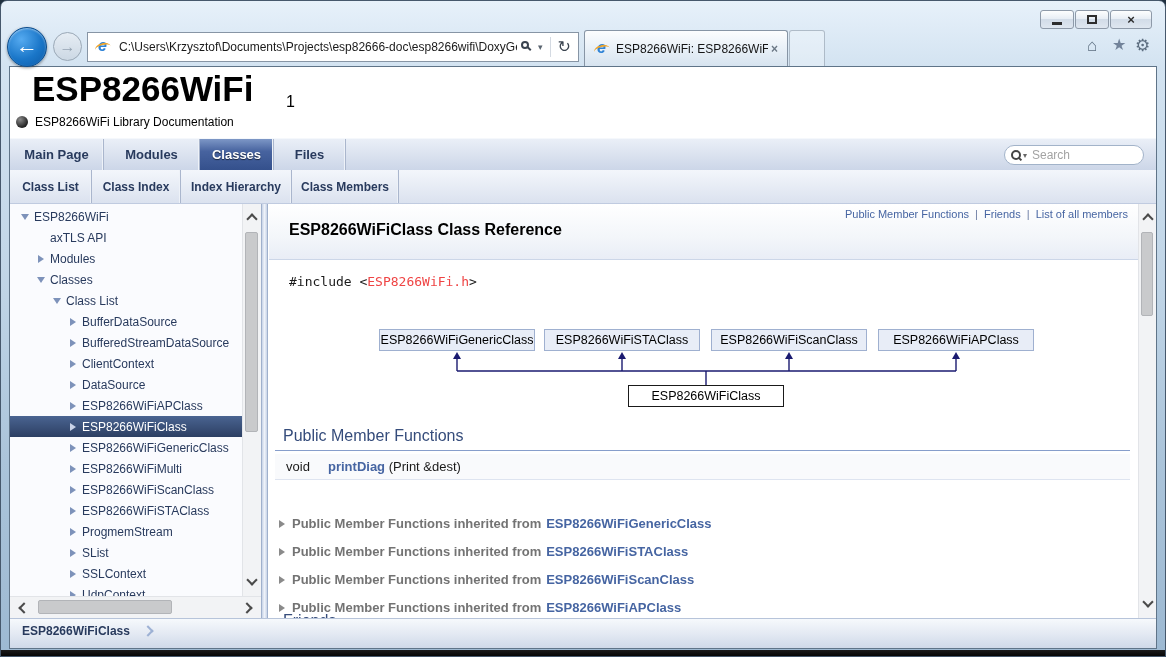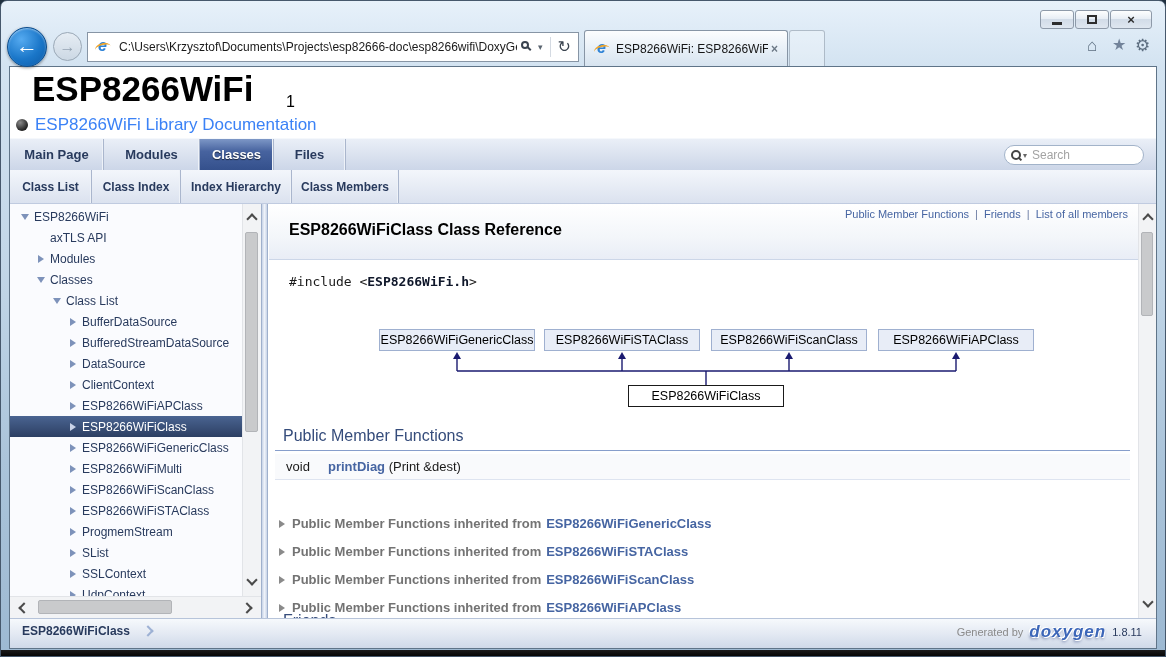--- a/index.html
+++ b/index.html
@@ -57,21 +57,21 @@
   .tool.gear { left:1134px; }
 
   
   .page { position:absolute; left:8px; right:8px; top:65px; bottom:7px; background:#fff; border:1px solid #5f7488; }
 
   .titlearea { position:absolute; left:0; top:0; width:100%; height:71px; background:#fff; }
   .projname { font-size:35px; font-weight:600; color:#000; position:absolute; left:22px; top:2px; letter-spacing:0; }
   .projnum  { font-size:16px; color:#000; position:absolute; left:276px; top:26px; }
   .brief-line { position:absolute; left:6px; top:48px; display:flex; align-items:center; }
   .proj-logo { width:12px; height:12px; border-radius:50%; background:radial-gradient(circle at 35% 30%,#8a8a8a,#222 70%); margin-right:7px; }
-  .brief { font-size:17px; color:#3b82f6; }
+  .brief { font-size:12px; color:#000000; }
 
   
   .tabs1 { position:absolute; left:0; top:71px; width:100%; height:32px;
            background:linear-gradient(#eaeff7,#ccd6e8); border-top:1px solid #f5f8fc; display:flex; }
   .tabs2 { position:absolute; left:0; top:103px; width:100%; height:34px;
            background:linear-gradient(#f3f6fb,#dbe2ef); border-bottom:1px solid #c0cbe0; display:flex; }
   .t1, .t2 { display:flex; align-items:center; justify-content:center; font-weight:bold; color:#283a5d;
              border-right:1px solid #aab6cd; box-shadow:inset -1px 0 0 #eef2f8; }
   .t1 { font-size:13px; height:100%; }
   .t2 { font-size:12px; height:100%; }
@@ -121,21 +121,21 @@
   
   .content { position:absolute; left:259px; right:18px; top:0; bottom:0; background:#fff; overflow:hidden; }
   .cheader { position:absolute; left:0; top:0; width:100%; height:56px;
              background:linear-gradient(#ffffff,#f3f6fa 60%,#e9edf6); border-bottom:1px solid #ccd6e8; }
   .slinks { position:absolute; top:4px; right:10px; font-size:11px; color:#4665a2; }
   .slinks a { color:#4665a2; text-decoration:none; }
   .slinks .sep { color:#6b7ca3; margin:0 3px; }
   .ctitle { position:absolute; left:20px; top:17px; font-size:16px; font-weight:bold; color:#000; }
 
   .include { position:absolute; left:20px; top:70px; font:13px "DejaVu Sans Mono", monospace; color:#1a1a1a; }
-  .include a { color:#0f172a; text-decoration:none;font-weight:bold; }
+  .include a { color:#ef4444; text-decoration:none; }
   .caption { position:absolute; left:10px; top:107px; font-size:13px; color:#000; }
 
   .diagram { position:absolute; left:110px; top:125px; width:660px; height:80px; }
   .diagram svg { position:absolute; left:0; top:0; pointer-events:none; }
   .dbox { position:absolute; height:22px; width:156px; background:#e8edf7; border:1px solid #9fb0d0;
           font-size:12.5px; color:#000; display:flex; align-items:center; justify-content:center; top:0; }
   .dbox.p0 { left:0; } .dbox.p1 { left:165px; } .dbox.p2 { left:332px; } .dbox.p3 { left:499px; }
   .dbox.child { left:249px; top:56px; background:#fff; border:1px solid #1a1a1a; }
 
   .gheader { position:absolute; left:6px; right:8px; font-size:16px; color:#354c7b; padding:2px 0 5px 8px;
@@ -287,25 +287,25 @@
         <div class="trow lvl3">
             <span class="tri r"></span>
             <span>BufferDataSource</span>
           </div>
         <div class="trow lvl3">
             <span class="tri r"></span>
             <span>BufferedStreamDataSource</span>
           </div>
         <div class="trow lvl3">
             <span class="tri r"></span>
+            <span>ClientContext</span>
+          </div>
+        <div class="trow lvl3">
+            <span class="tri r"></span>
             <span>DataSource</span>
-          </div>
-        <div class="trow lvl3">
-            <span class="tri r"></span>
-            <span>ClientContext</span>
           </div>
         <div class="trow lvl3">
             <span class="tri r"></span>
             <span>ESP8266WiFiAPClass</span>
           </div>
         <div class="trow lvl3 sel">
             <span class="tri r"></span>
             <span>ESP8266WiFiClass</span>
           </div>
         <div class="trow lvl3">
@@ -429,22 +429,17 @@
         <div class="vthumb"></div>
         <span class="chev down"></span>
       </div>
     </div>
 
     <div class="footer">
       <div class="navpath">
         <a href="#" class="crumb">ESP8266WiFiClass</a>
         <span class="crumb-chev"></span>
       </div>
-      <div class="gen">
-        <span class="genby">Generated by</span>
-        <a href="#" class="doxylogo">doxygen</a>
-        <span class="ver">1.8.11</span>
-      </div>
     </div>
   </div>
 
   <div class="frame-bottom"></div>
 </div>
 
 </body></html>

